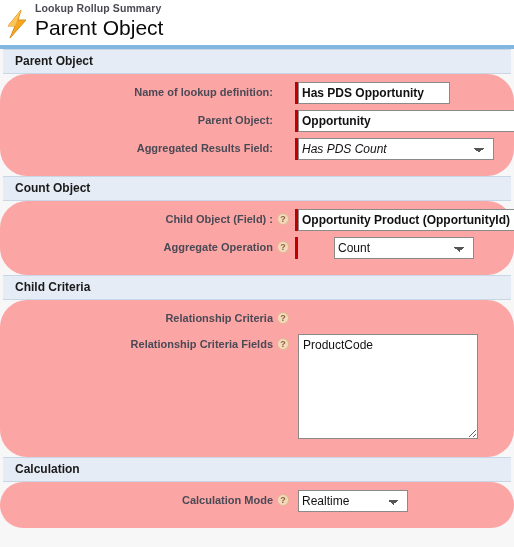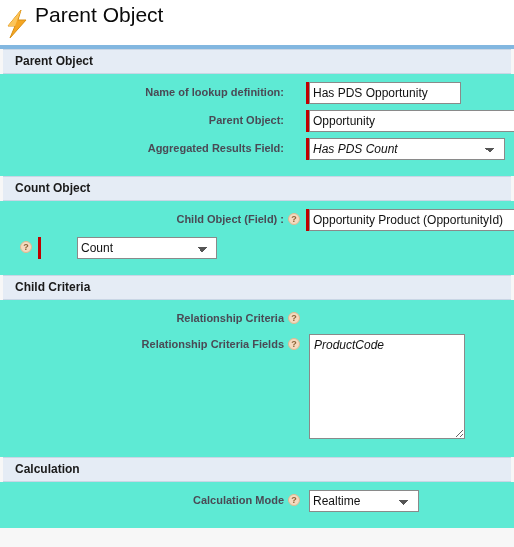--- a/index.html
+++ b/index.html
@@ -73,22 +73,23 @@
     border-bottom: 1px solid #c9d6e5;
     padding: 4px 0 4px 12px;
     margin: 0 3px;
     font-size: 12px;
     font-weight: bold;
     color: #1a1a1a;
     height: 15px;
     line-height: 15px;
   }
   .section-body {
-    padding: 8px 0 10px 16px;
-    background: #5eead4;
+    padding: 8px 0 10px 5px;
+    background: #fca5a5;
+    border-radius: 27px;
   }
 
   .field-row {
     display: flex;
     align-items: flex-start;
     margin-bottom: 6px;
     min-height: 20px;
   }
   .field-label {
     width: 268px;
@@ -146,20 +147,21 @@
     font-family: "Liberation Sans", sans-serif;
     font-size: 12px;
     color: #111111;
     border: 1px solid #8a8a8a;
     background: #ffffff;
     padding: 2px 3px;
     height: 16px;
     line-height: 16px;
     box-sizing: content-box;
     outline: none;
+    font-weight: bold;
   }
   select.sel {
     font-family: "Liberation Sans", sans-serif;
     font-size: 12px;
     color: #111111;
     border: 1px solid #8a8a8a;
     background: #ffffff;
     padding: 2px 3px;
     height: 22px;
     box-sizing: border-box;
@@ -188,34 +190,35 @@
     overflow: hidden;
   }
 
   
   .w-name     { width: 144px; }
   .w-parent   { width: 290px; }
   .w-aggres   { width: 196px; font-style: italic; }
   .w-child    { width: 290px; }
   .w-aggop    { width: 140px; margin-left: 36px; }
   .w-relcrit  { width: 290px; }
-  .w-ta       { width: 156px; height: 105px; font-style: italic; }
+  .w-ta       { width: 180px; height: 105px; }
   .w-calcmode { width: 110px; }
 </style>
 </head>
 <body>
 
 <div class="page-header">
   <span class="header-icon">
     <svg width="28" height="32" viewBox="0 0 28 32" xmlns="http://www.w3.org/2000/svg">
       <path d="M17 2 L4 18 L11 18 L6 30 L22 12 L14 12 Z" fill="#f5a623" stroke="#d98f12" stroke-width="1"></path>
       <path d="M17 2 L4 18 L11 18 Z" fill="#fcc55a"></path>
     </svg>
   </span>
   <div class="header-text">
+    <div class="eyebrow">Lookup Rollup Summary</div>
     <div class="page-title">Parent Object</div>
   </div>
 </div>
 <div class="header-rule"></div>
 
 <div class="form-body" id="form-body">
     <div class="section">
       <div class="section-header">Parent Object</div>
       <div class="section-body">
         <div class="field-row">
@@ -241,20 +244,21 @@
     <div class="section">
       <div class="section-header">Count Object</div>
       <div class="section-body">
         <div class="field-row">
           <div class="field-label">Child Object (Field) :</div>
           <span class="help-icon">?</span>
           <div class="req-bar"></div>
           <div class="field-control"><input type="text" class="txt w-child" value="Opportunity Product (OpportunityId)" style=""></div>
         </div>
         <div class="field-row">
+          <div class="field-label">Aggregate Operation</div>
           <span class="help-icon">?</span>
           <div class="req-bar"></div>
           <div class="field-control"><select class="sel w-aggop"><option>Count</option></select></div>
         </div>
       </div>
     </div>
     <div class="section">
       <div class="section-header">Child Criteria</div>
       <div class="section-body">
         <div class="field-row">

